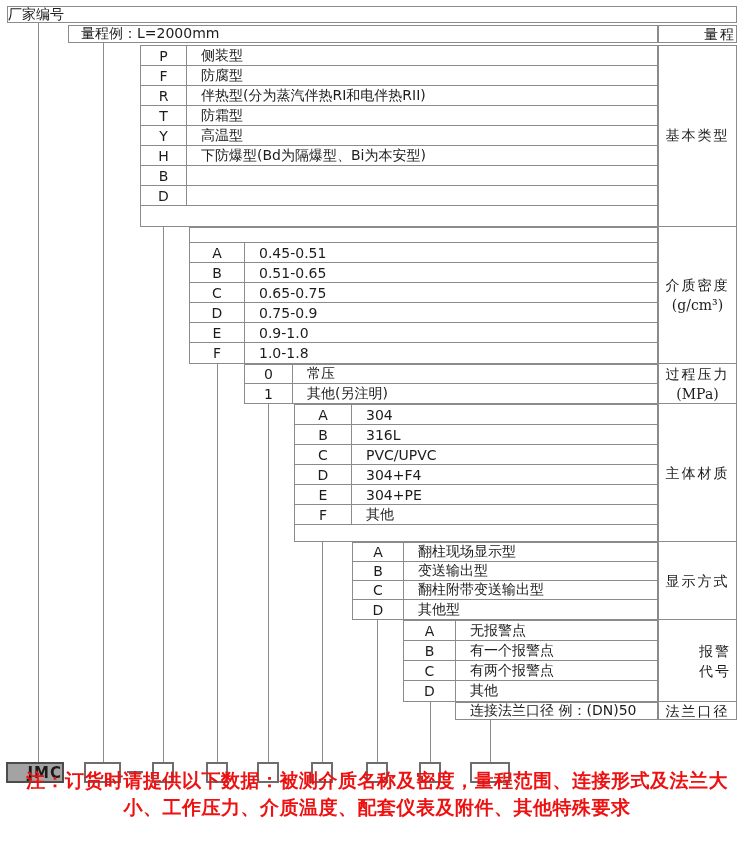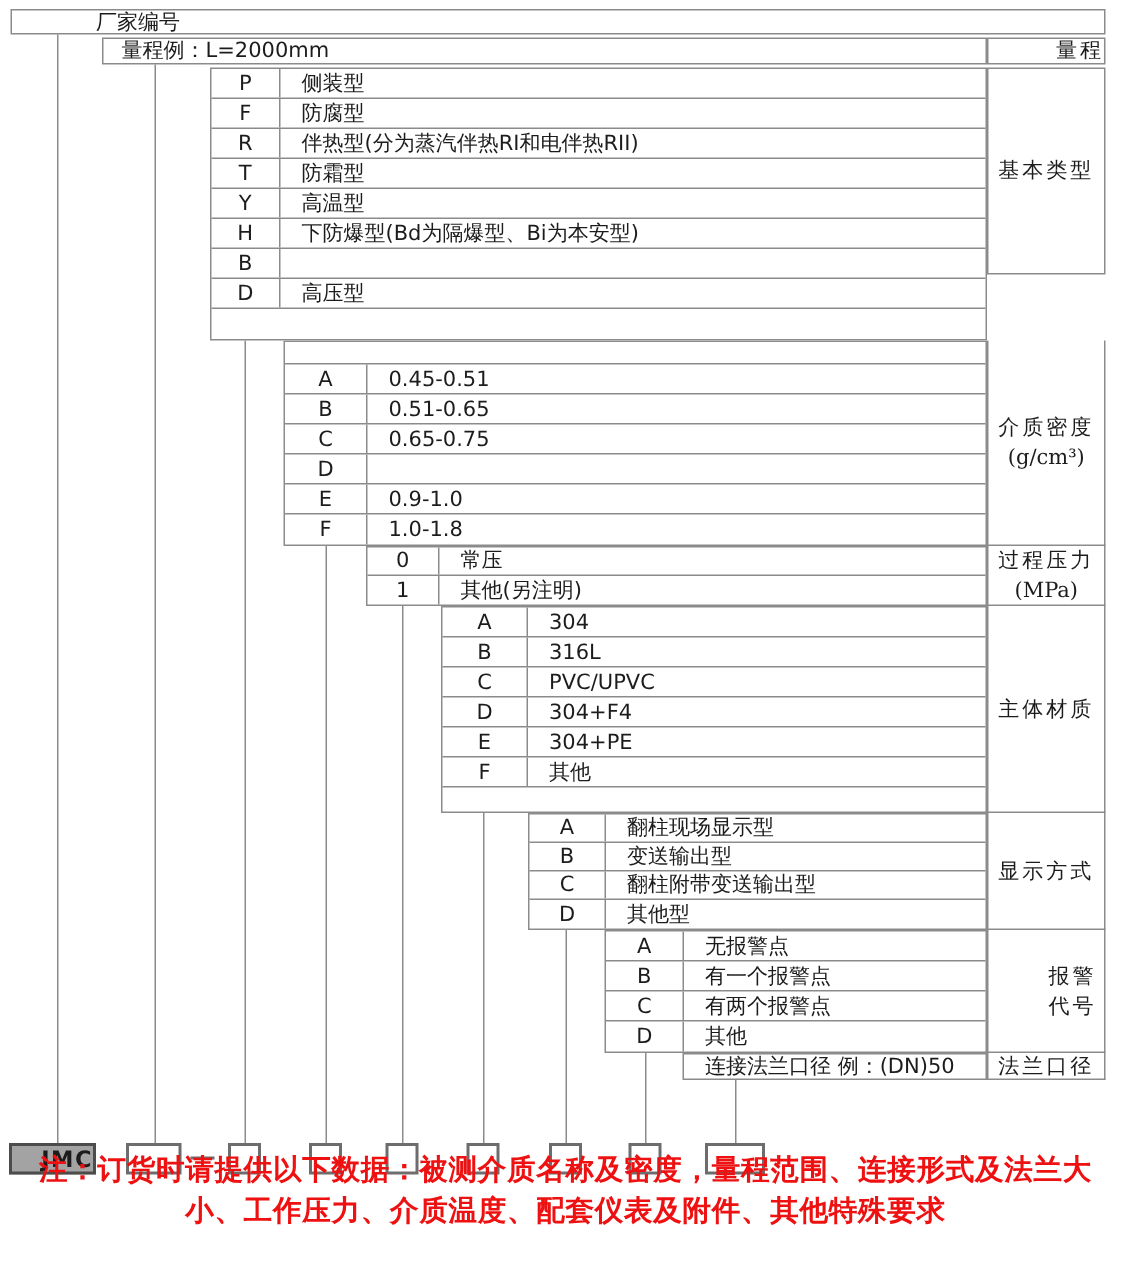--- a/index.html
+++ b/index.html
@@ -35,21 +35,21 @@
   .jmc{position:absolute;box-sizing:border-box;top:762px;height:21px;border:2px solid #4c4c4c;background:#a3a3a3;
        display:flex;align-items:center;justify-content:flex-end;font-weight:bold;font-size:15px;letter-spacing:1px;}
   .dash{position:absolute;background:var(--boxline);}
   .note{position:absolute;color:var(--red);font-weight:bold;font-size:19px;line-height:27px;letter-spacing:0.5px;}
 </style>
 </head>
 <body>
 
 <div class="canvas">
 
-  <div class="abs hbox" style="left:7px;top:6px;width:730px;height:17px;padding-left:56px;">
+  <div class="abs hbox" style="left:7px;top:6px;width:730px;height:17px;">
     <span>厂家编号</span>
   </div>
   <div class="abs hbox" style="left:68px;top:25px;width:590px;height:18px;padding-left:12px;">
     <span>量程例：L=2000mm</span>
   </div>
 
   <div class="tbl" style="left:140px;top:45px;width:518px;">
     <div class="trow" style="height:20px;">
       <div class="code" style="width:46px;">P</div>
       <div class="desc">侧装型</div>
@@ -72,21 +72,20 @@
     </div>
     <div class="trow" style="height:20px;">
       <div class="code" style="width:46px;">H</div>
       <div class="desc">下防爆型(Bd为隔爆型、Bi为本安型)</div>
     </div>
     <div class="trow" style="height:20px;">
       <div class="code" style="width:46px;">B</div>
     </div>
     <div class="trow" style="height:20px;">
       <div class="code" style="width:46px;">D</div>
-      <div class="desc">高压型</div>
     </div>
     <div class="trow" style="height:20px;">
         <div class="desc"></div>
       </div>
   </div>
 
   <div class="tbl" style="left:189px;top:227px;width:469px;">
     <div class="trow" style="height:15px;">
         <div class="desc"></div>
       </div>
@@ -97,20 +96,21 @@
     <div class="trow" style="height:20px;">
       <div class="code" style="width:55px;">B</div>
       <div class="desc">0.51-0.65</div>
     </div>
     <div class="trow" style="height:20px;">
       <div class="code" style="width:55px;">C</div>
       <div class="desc">0.65-0.75</div>
     </div>
     <div class="trow" style="height:20px;">
       <div class="code" style="width:55px;">D</div>
+      <div class="desc">0.75-0.9</div>
     </div>
     <div class="trow" style="height:20px;">
       <div class="code" style="width:55px;">E</div>
       <div class="desc">0.9-1.0</div>
     </div>
     <div class="trow" style="height:20px;">
       <div class="code" style="width:55px;">F</div>
       <div class="desc">1.0-1.8</div>
     </div>
   </div>
@@ -196,21 +196,21 @@
 
   <div class="tbl" style="left:455px;top:702px;width:203px;">
     <div class="trow" style="height:16px;text-align:right;">
       <div class="desc">连接法兰口径 例：(DN)50</div>
     </div>
   </div>
 
   <div class="lcell first" style="top:25px;height:18px;align-items:flex-end;">
     <span>量程</span>
   </div>
-  <div class="lcell first" style="top:45px;height:138px;">
+  <div class="lcell first" style="top:45px;height:182px;font-family:Liberation Mono, monospace;">
     <span>基本类型</span>
   </div>
   <div class="lcell" style="top:227px;height:137px;">
     <span>介质密度</span>
     <span style="letter-spacing:0;">(g/cm³)</span>
   </div>
   <div class="lcell" style="top:364px;height:40px;">
     <span>过程压力</span>
     <span style="letter-spacing:0;">(MPa)</span>
   </div>

